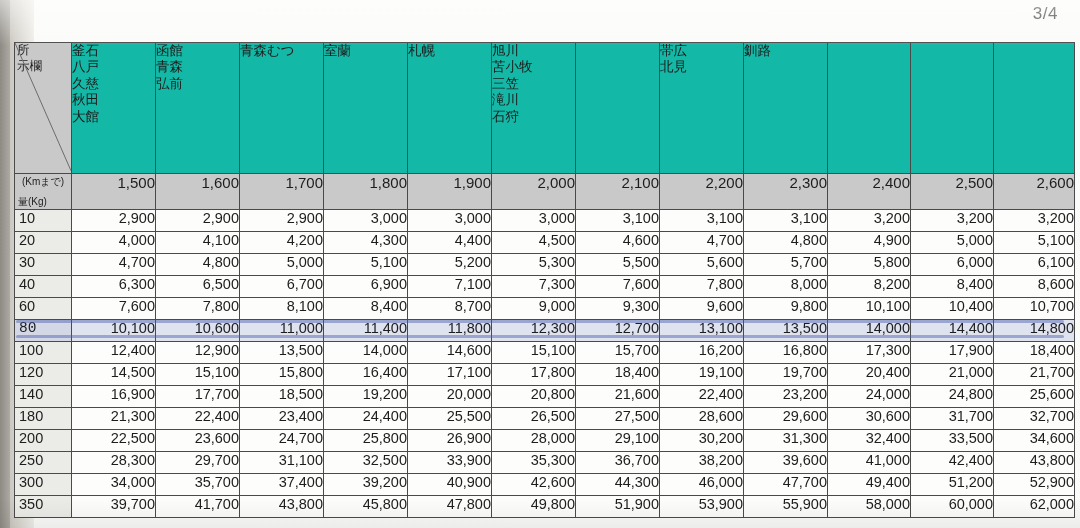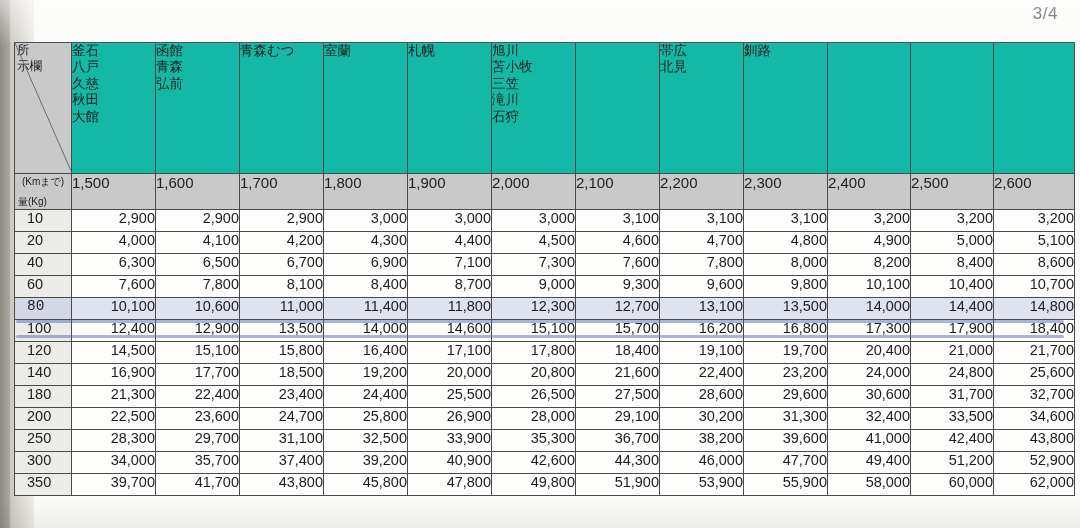--- a/index.html
+++ b/index.html
@@ -89,21 +89,21 @@
   .corner-diag {
     position: absolute;
     left: 0; top: 0; right: 0; bottom: 0;
     pointer-events: none;
   }
 
   
   .km-row td {
     background: #c9c9c9;
     height: 30px;
-    text-align: left;
+    text-align: right;
     padding: 3px 7px 3px 4px;
     font-size: 15px;
     font-weight: 500;
   }
   .km-row td.corner2 {
     text-align: left;
     font-size: 10.5px;
     padding: 2px 3px;
     line-height: 1.15;
     position: relative;
@@ -124,21 +124,21 @@
   .d-row td {
     height: 21px;
     text-align: right;
     padding: 1px 7px 1px 3px;
     font-size: 14.5px;
     background: #fdfdfb;
     white-space: nowrap;
   }
   .d-row td.wt {
     text-align: left;
-    padding-left: 12px;
+    padding-left: 4px;
     background: #ebebe7;
     font-size: 14.5px;
   }
 
   
   .d-row.marked td {
     background: #dfe2ef;
   }
   .d-row.marked td.wt {
     background: #d4d7e6;
@@ -262,20 +262,35 @@
             <td>4,400</td>
             <td>4,500</td>
             <td>4,600</td>
             <td>4,700</td>
             <td>4,800</td>
             <td>4,900</td>
             <td>5,000</td>
             <td>5,100</td>
           </tr>
           <tr class="d-row">
+            <td class="wt">30</td>
+            <td>4,700</td>
+            <td>4,800</td>
+            <td>5,000</td>
+            <td>5,100</td>
+            <td>5,200</td>
+            <td>5,300</td>
+            <td>5,500</td>
+            <td>5,600</td>
+            <td>5,700</td>
+            <td>5,800</td>
+            <td>6,000</td>
+            <td>6,100</td>
+          </tr>
+          <tr class="d-row">
             <td class="wt">40</td>
             <td>6,300</td>
             <td>6,500</td>
             <td>6,700</td>
             <td>6,900</td>
             <td>7,100</td>
             <td>7,300</td>
             <td>7,600</td>
             <td>7,800</td>
             <td>8,000</td>

